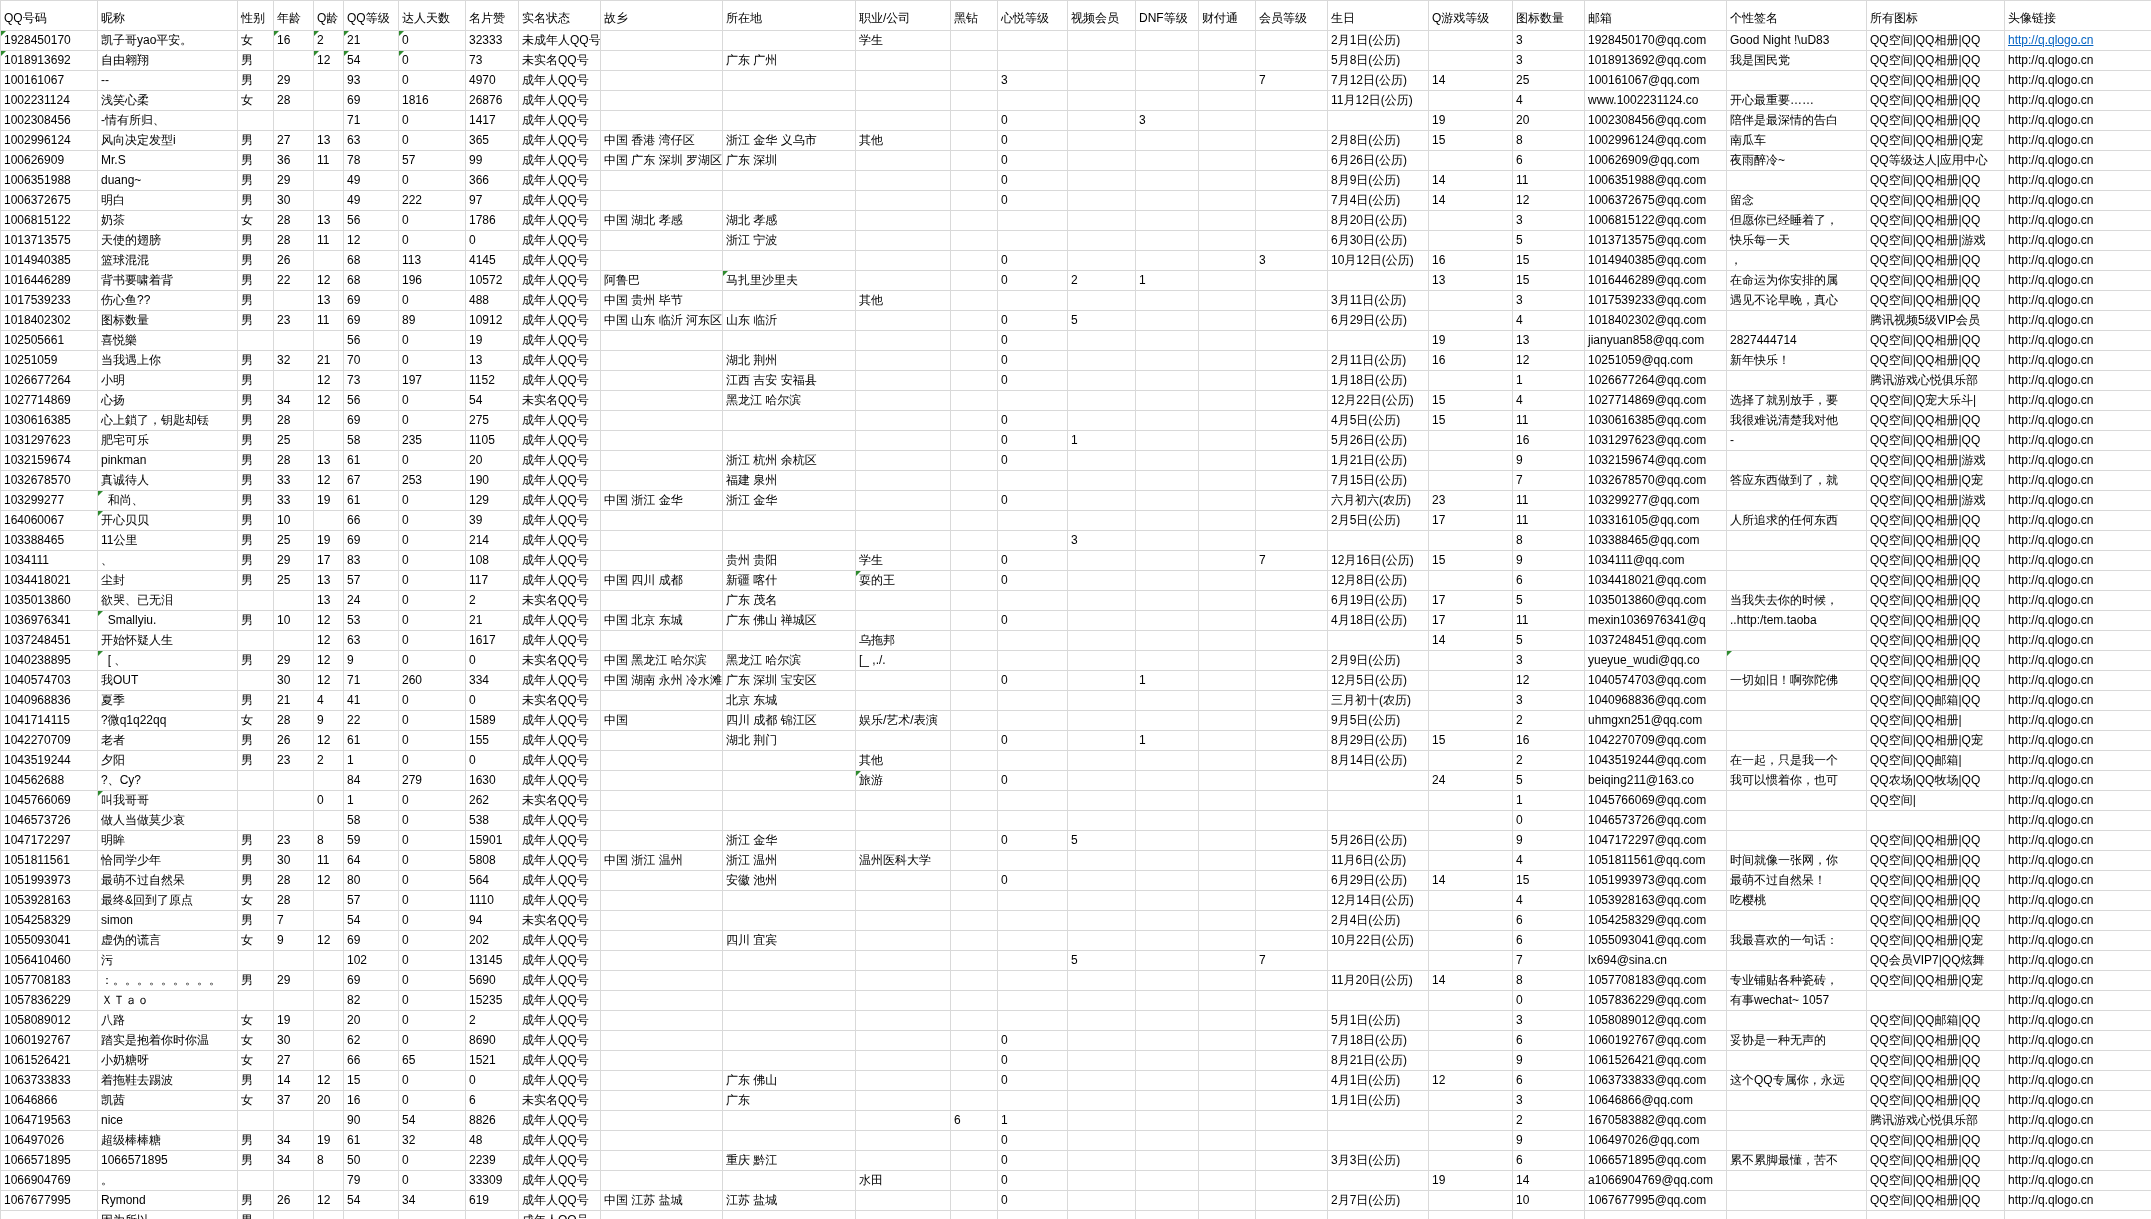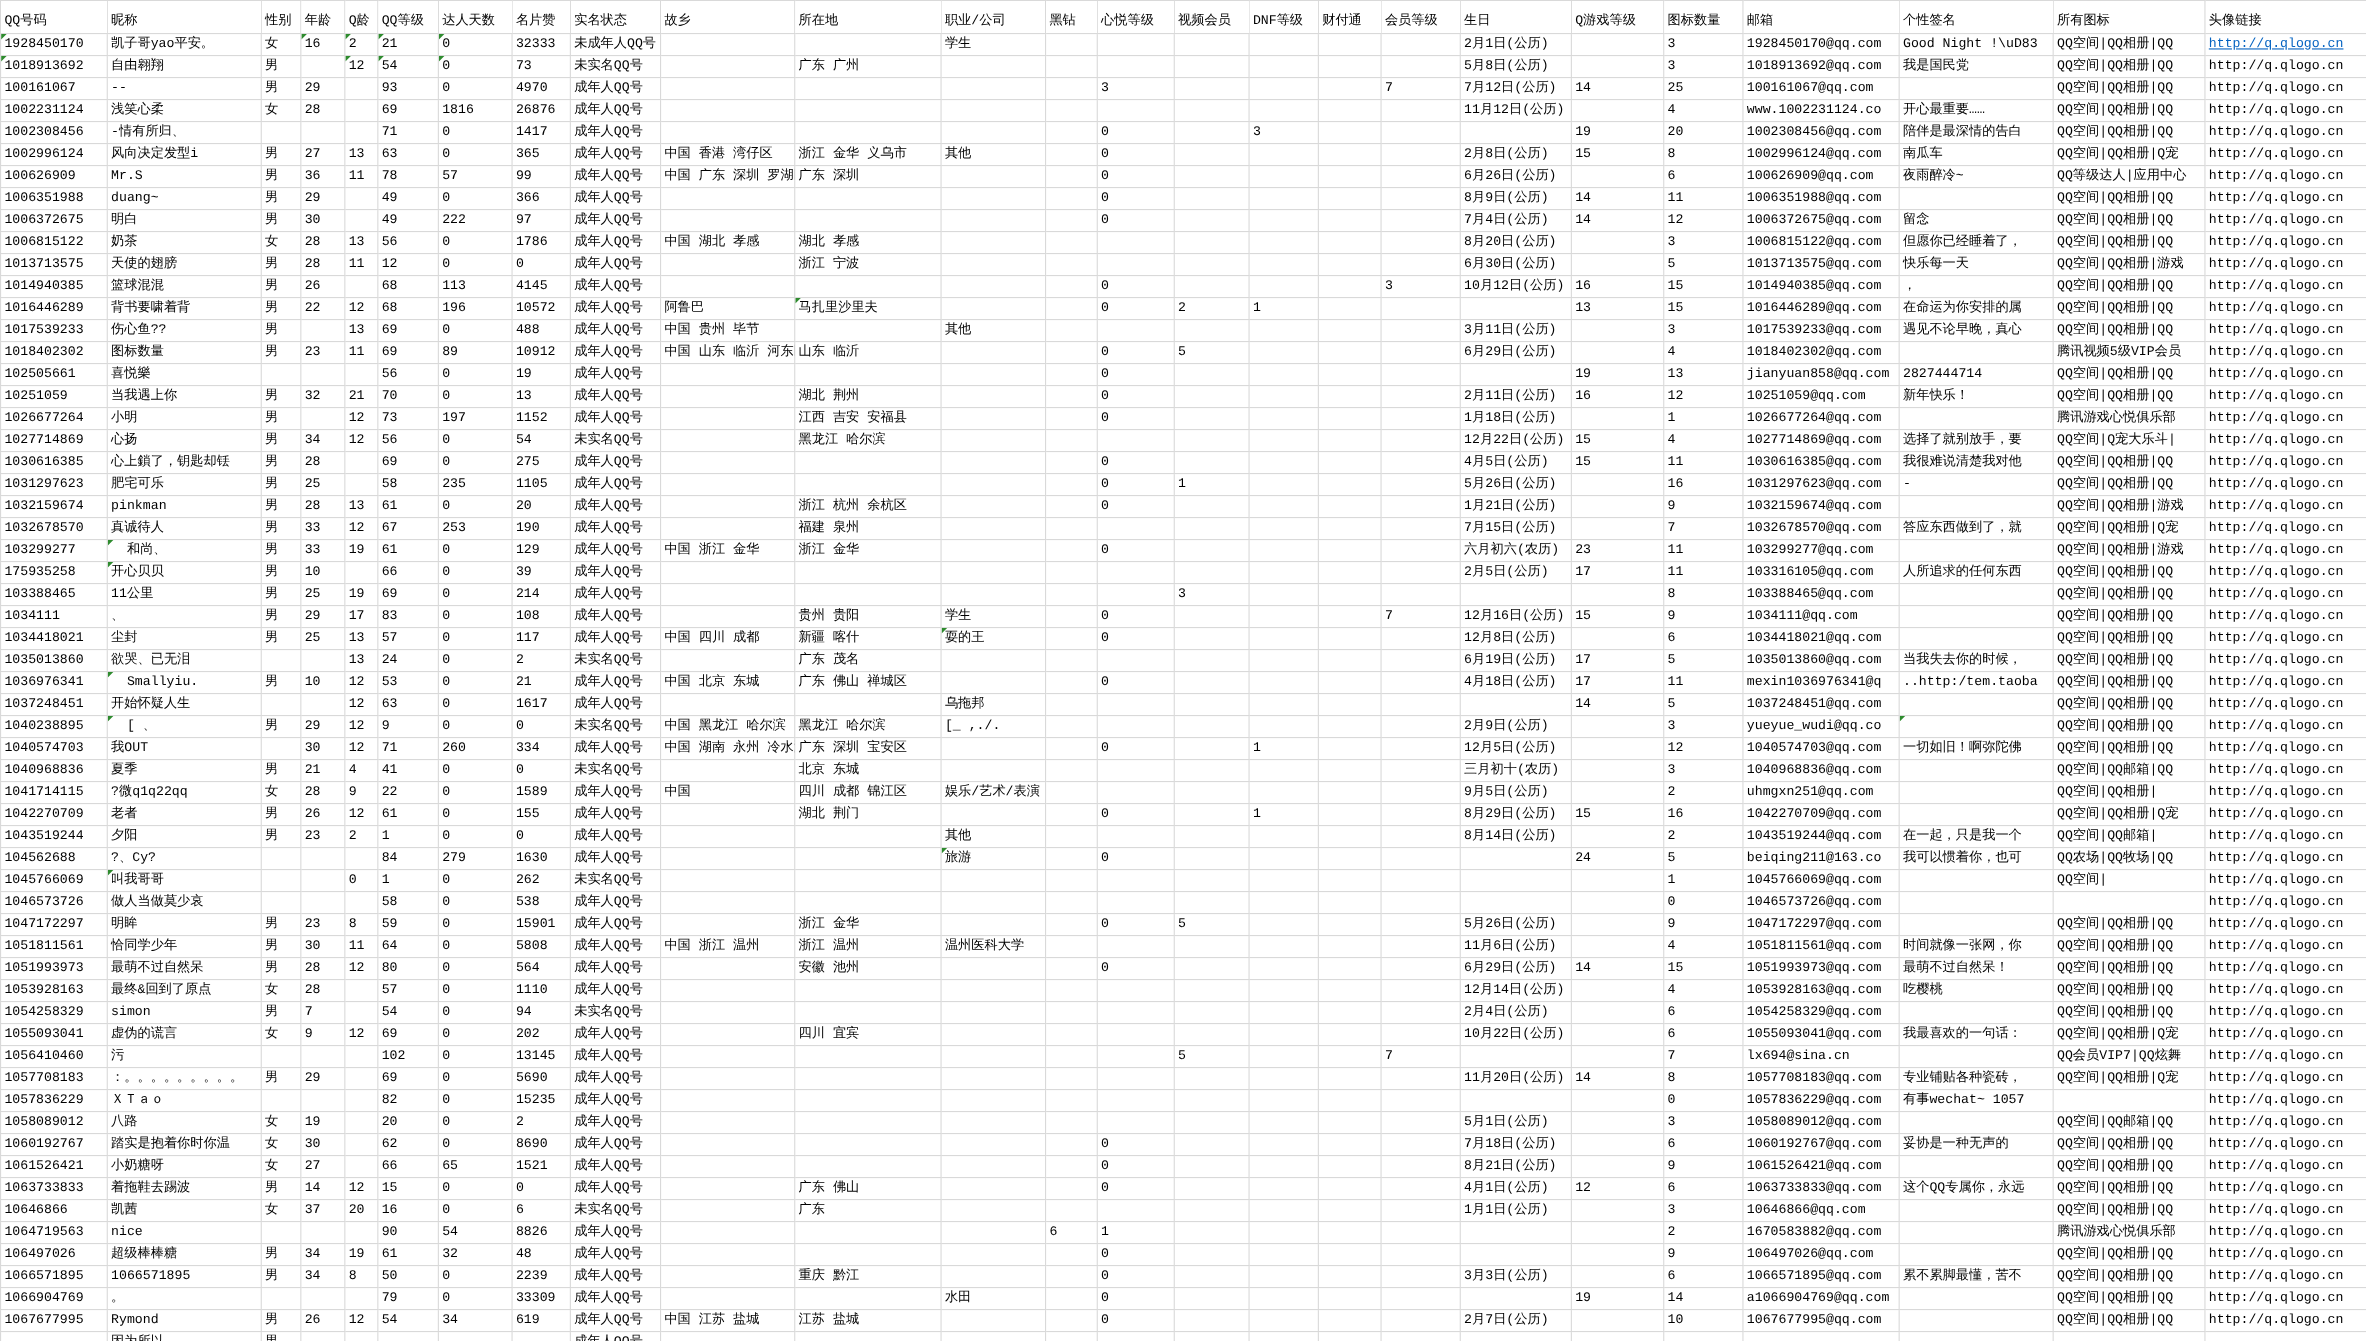--- a/index.html
+++ b/index.html
@@ -6,21 +6,21 @@
     margin: 0;
     padding: 0;
     background: #ffffff;
   }
   .sheet {
     position: relative;
     width: 2151px;
     height: 1219px;
     overflow: hidden;
     background: #ffffff;
-    font-family: Liberation Mono, monospace;
+    font-family: Liberation Sans, sans-serif;
   }
   table.grid {
     border-collapse: collapse;
     table-layout: fixed;
     width: 2151px;
   }
   table.grid th, table.grid td {
     border: 1px solid #d9d9d9;
     padding: 0 3px;
     font-size: 12px;
@@ -763,21 +763,21 @@
           <td></td>
           <td>六月初六(农历)</td>
           <td>23</td>
           <td>11</td>
           <td>103299277@qq.com</td>
           <td></td>
           <td>QQ空间|QQ相册|游戏</td>
           <td>http://q.qlogo.cn</td>
         </tr>
         <tr>
-          <td>175935258</td>
+          <td>164060067</td>
           <td>开心贝贝<span class="gm"></span></td>
           <td>男</td>
           <td>10</td>
           <td></td>
           <td>66</td>
           <td>0</td>
           <td>39</td>
           <td>成年人QQ号</td>
           <td></td>
           <td></td>

